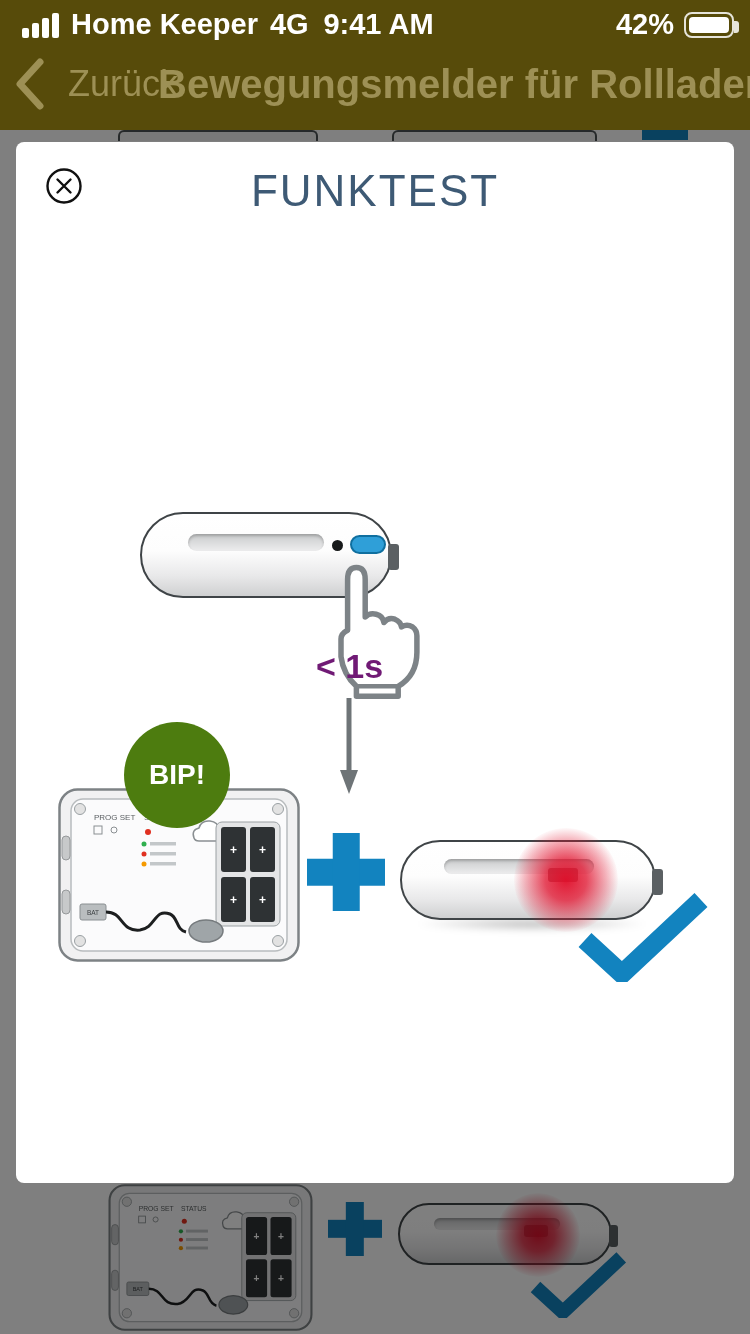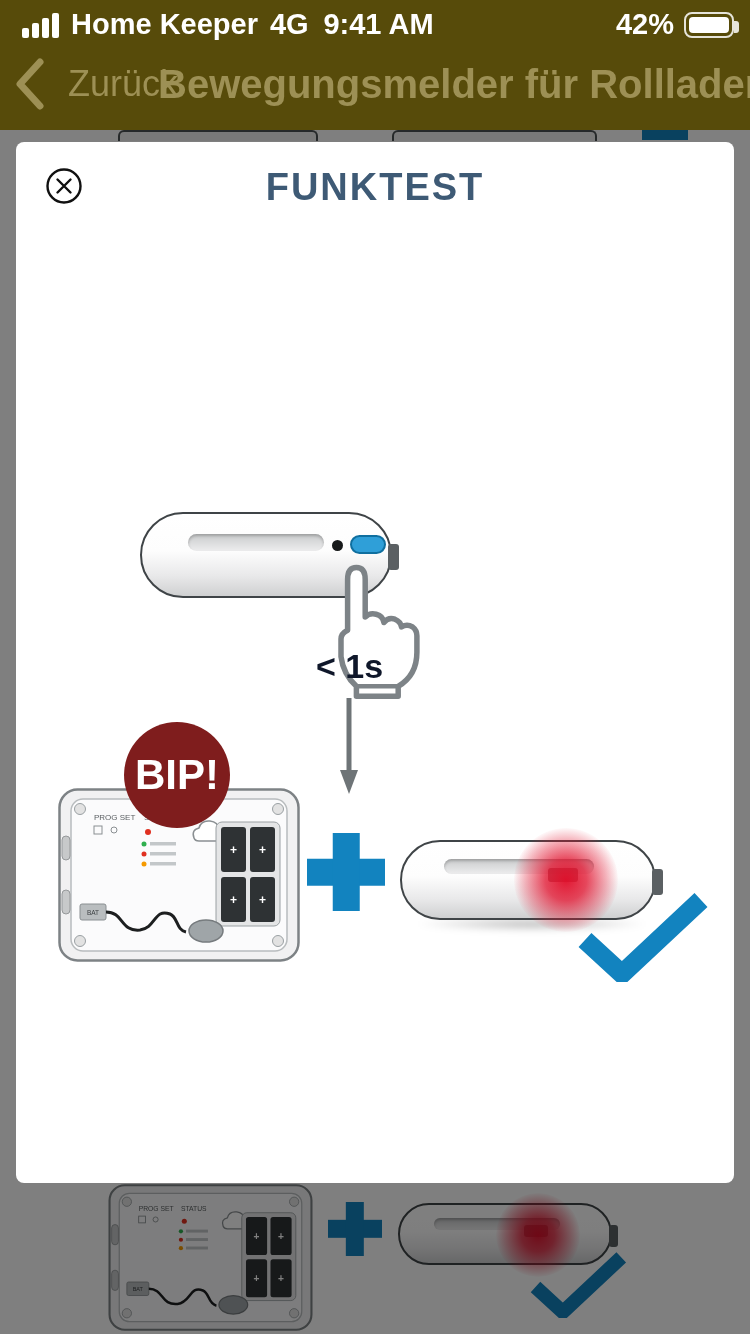--- a/index.html
+++ b/index.html
@@ -28,40 +28,40 @@
 
   
   .backdrop { position:absolute; top:130px; left:0; width:750px; height:1204px; background:#ffffff; }
   .backdrop .dim { position:absolute; inset:0; background:rgba(0,0,0,0.5); z-index:5; }
   .ghost { position:absolute; height:11px; background:#f2f2f2; border:2px solid #4d5254; border-bottom:none; border-radius:6px 6px 0 0; }
   .ghost-blue { position:absolute; background:#1283bf; }
 
   
   .modal { position:absolute; top:142px; left:16px; width:718px; height:1041px; background:#ffffff; border-radius:8px; z-index:10; }
   .close-btn { position:absolute; left:28px; top:24px; width:40px; height:40px; background:none; border:none; cursor:pointer; padding:0; }
-  .modal-title { position:absolute; top:24px; left:0; width:100%; text-align:center; font-size:38px; color:#3e5a75; letter-spacing:2px;font-weight:bold; }
+  .modal-title { position:absolute; top:24px; left:0; width:100%; text-align:center; font-size:44px; color:#3e5a75; letter-spacing:2px; }
 
   
   .pill { position:absolute; border:2px solid #3f4447; border-radius:46px;
           background:linear-gradient(180deg,#ffffff 0%,#fdfdfd 45%,#e9e9ea 75%,#cfd0d1 100%); }
   .pill .slot { position:absolute; border-radius:10px; background:linear-gradient(180deg,#c9cbcc,#ededee); box-shadow:inset 0 2px 3px rgba(0,0,0,0.22); }
   .pill .nub { position:absolute; background:#5b6063; border-radius:3px; }
   .pill .dot { position:absolute; background:#17191a; border-radius:50%; }
   .pill .btn-blue { position:absolute; background:#2f9fd8; border:2px solid #0f6f9f; border-radius:10px; }
   .pill .led-window { position:absolute; background:rgba(92,22,28,0.55); border-radius:3px; }
   .glow { position:absolute; border-radius:50%;
           background:radial-gradient(circle, rgba(224,12,40,0.95) 0%, rgba(224,12,40,0.75) 28%, rgba(224,12,40,0.30) 55%, rgba(224,12,40,0) 72%); }
   .pill-shadow { position:absolute; background:radial-gradient(ellipse, rgba(0,0,0,0.25) 0%, rgba(0,0,0,0) 70%); border-radius:50%; }
 
-  .press-duration { position:absolute; font-size:34px; font-weight:700; color:#0f172a; z-index:4; }
+  .press-duration { position:absolute; font-size:34px; font-weight:700; color:#701a75; z-index:4; }
   .hand { position:absolute; z-index:3; }
   .arrow-down { position:absolute; }
 
-  .bip-badge { position:absolute; width:106px; height:106px; border-radius:50%; background:#7f1d1d;
-               display:flex; align-items:center; justify-content:center; color:#fff; font-size:42px; font-weight:700; z-index:4; }
+  .bip-badge { position:absolute; width:106px; height:106px; border-radius:50%; background:#4d7c0f;
+               display:flex; align-items:center; justify-content:center; color:#fff; font-size:28px; font-weight:700; z-index:4; }
 
   .plus { position:absolute; }
   .plus .h { position:absolute; left:0; top:50%; transform:translateY(-50%); width:100%; height:34%; background:#1283bf; }
   .plus .v { position:absolute; top:0; left:50%; transform:translateX(-50%); height:100%; width:34%; background:#1283bf; }
 
   svg text { font-family:"Liberation Sans", sans-serif; }
 </style>
 </head>
 <body>
 

